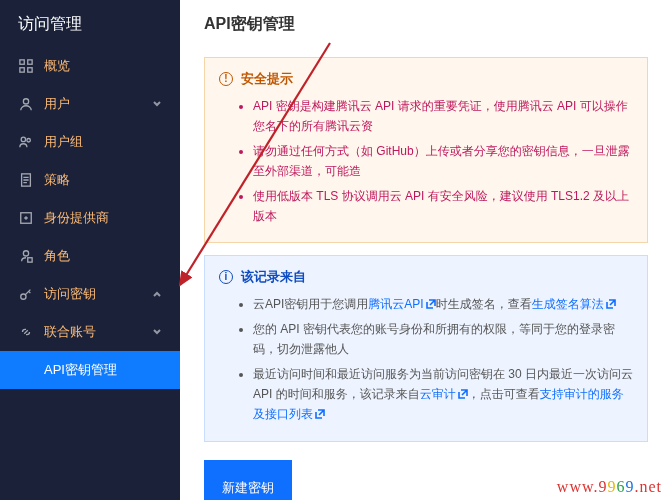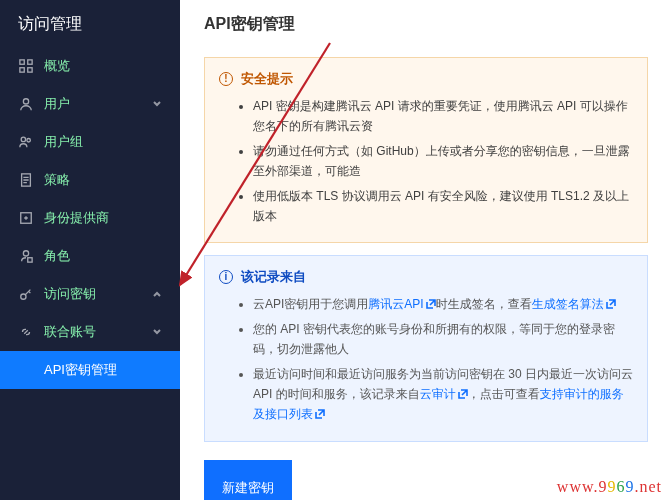--- a/index.html
+++ b/index.html
@@ -1,37 +1,37 @@
 <!DOCTYPE html>
 <html><head>
   <meta charset="utf-8">
   <style>
     * { margin: 0; padding: 0; box-sizing: border-box; }
     body { font-family: -apple-system, "Microsoft YaHei", sans-serif; font-size: 13px; color: #333; width: 672px; height: 500px; overflow: hidden; position: relative; }
     .layout { display: flex; height: 500px; }
     .sidebar { width: 180px; background: #1a2138; color: #fff; flex-shrink: 0; }
     .sidebar-title { font-size: 16px; font-weight: 500; padding: 14px 18px 12px; }
-    .sidebar-item { display: flex; align-items: center; padding: 10px 18px; color: #86efac; cursor: pointer; font-size: 13px; }
+    .sidebar-item { display: flex; align-items: center; padding: 10px 18px; color: #fdba74; cursor: pointer; font-size: 13px; }
     .sidebar-item .icon { width: 16px; height: 16px; margin-right: 10px; display: inline-flex; align-items: center; justify-content: center; opacity: .8; }
     .sidebar-item .icon svg { width: 14px; height: 14px; stroke: #c8cad0; fill: none; stroke-width: 1.5; }
     .sidebar-item .chev { margin-left: auto; opacity: .7; }
     .sidebar-item .chev svg { width: 10px; height: 10px; stroke: #c8cad0; stroke-width: 2; fill: none; }
     .sidebar-sub { padding: 10px 18px 10px 44px; color: #fff; background: #0f7bff; cursor: pointer; }
     .main { flex: 1; background: #fff; overflow: hidden; }
     .page-title { font-size: 16px; font-weight: 700; padding: 14px 24px 10px; }
     .content { padding: 0 24px; }
     .alert { border: 1px solid; padding: 12px 14px; margin-top: 12px; }
     .alert-warn { background: #fff7ed; border-color: #f5d6a8; }
     .alert-info { background: #eef4ff; border-color: #c9ddff; }
     .alert-head { display: flex; align-items: center; font-weight: 700; margin-bottom: 8px; font-size: 13px; }
     .alert-warn .alert-head { color: #c05600; }
     .alert-info .alert-head { color: #0f4cc2; }
     .alert-icon { width: 14px; height: 14px; border: 1.5px solid currentColor; border-radius: 50%; display: inline-flex; align-items: center; justify-content: center; margin-right: 8px; font-size: 10px; line-height: 1; font-weight: 700; }
     .alert ul { list-style: disc; padding-left: 34px; color: #555; }
-    .alert-warn ul li { color: #404040; }
+    .alert-warn ul li { color: #be185d; }
     .alert li { margin: 4px 0; line-height: 1.7; font-size: 12px; }
     .link { color: #0f6fff; text-decoration: none; }
     .ext { display: inline-block; width: 10px; height: 10px; margin-left: 2px; }
     .ext svg { width: 10px; height: 10px; stroke: #0f6fff; stroke-width: 1.6; fill: none; vertical-align: -1px; }
     .btn-primary { background: #0f6fff; color: #fff; border: none; padding: 19px 18px; font-size: 13px; margin-top: 18px; cursor: pointer; }
     .annotation-arrow { position: absolute; top: 35px; left: 165px; pointer-events: none; }
     .watermark { position: absolute; right: 10px; bottom: 4px; font-family: Georgia, serif; font-size: 16px; letter-spacing: 1px; }
     .watermark .w1 { color: #d33; } .watermark .w2 { color: #e6b800; } .watermark .w3 { color: #2aa24a; } .watermark .w4 { color: #1a73e8; }
   </style>
 </head>

